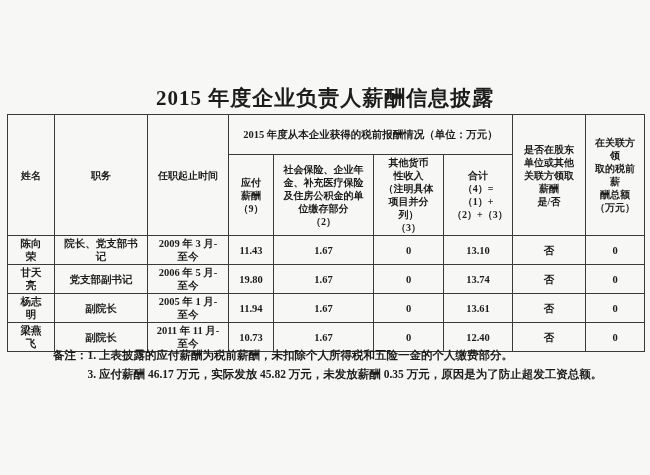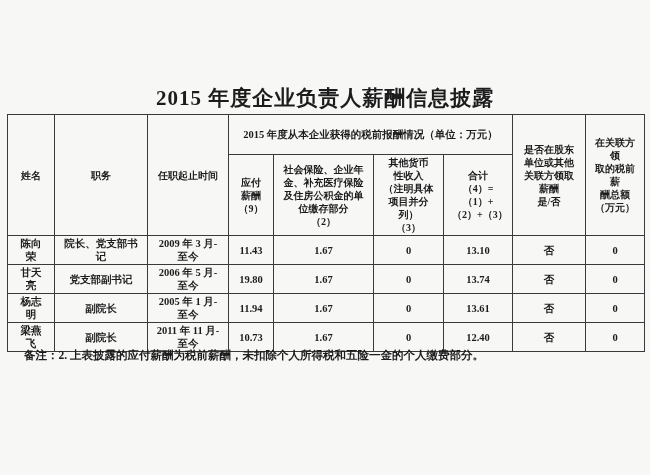--- a/index.html
+++ b/index.html
@@ -38,21 +38,21 @@
   tr.group-row td.group-cell { height: 37px; font-size: 10.5px; }
   tr.subhead-row td { height: 74px; }
   tr.data-row td { height: 26px; font-size: 10.5px; }
   td.social-cell { text-align: center; }
 
   .notes {
     position: absolute; top: 346px; left: 24px; width: 615px;
     display: flex; flex-direction: row;
     font-size: 11.5px; line-height: 19px;
   }
-  .notes-label { flex: 0 0 auto; }
+  .notes-label { flex: 0 0 auto; margin-left: 29px; }
   .notes-items { flex: 1 1 auto; }
 </style>
 </head>
 <body>
 
 <div class="page">
 
   <div class="subtitle">2015 年度企业负责人薪酬信息披露</div>
 
   <table class="salary">
@@ -149,17 +149,18 @@
         <td>12.40</td>
         <td>否</td>
         <td>0</td>
       </tr>
     </tbody>
   </table>
 
   <div class="notes">
     <span class="notes-label">备注：</span>
     <div class="notes-items">
-      <div>2. 上表披露的应付薪酬为税前薪酬，未扣除个人所得税和五险一金的个人缴费部分。</div>
+      <div>1. 上表披露的应付薪酬为税前薪酬，未扣除个人所得税和五险一金的个人缴费部分。</div>
+      <div>3. 应付薪酬 46.17 万元，实际发放 45.82 万元，未发放薪酬 0.35 万元，原因是为了防止超发工资总额。</div>
     </div>
   </div>
 
 </div>
 
 </body></html>

